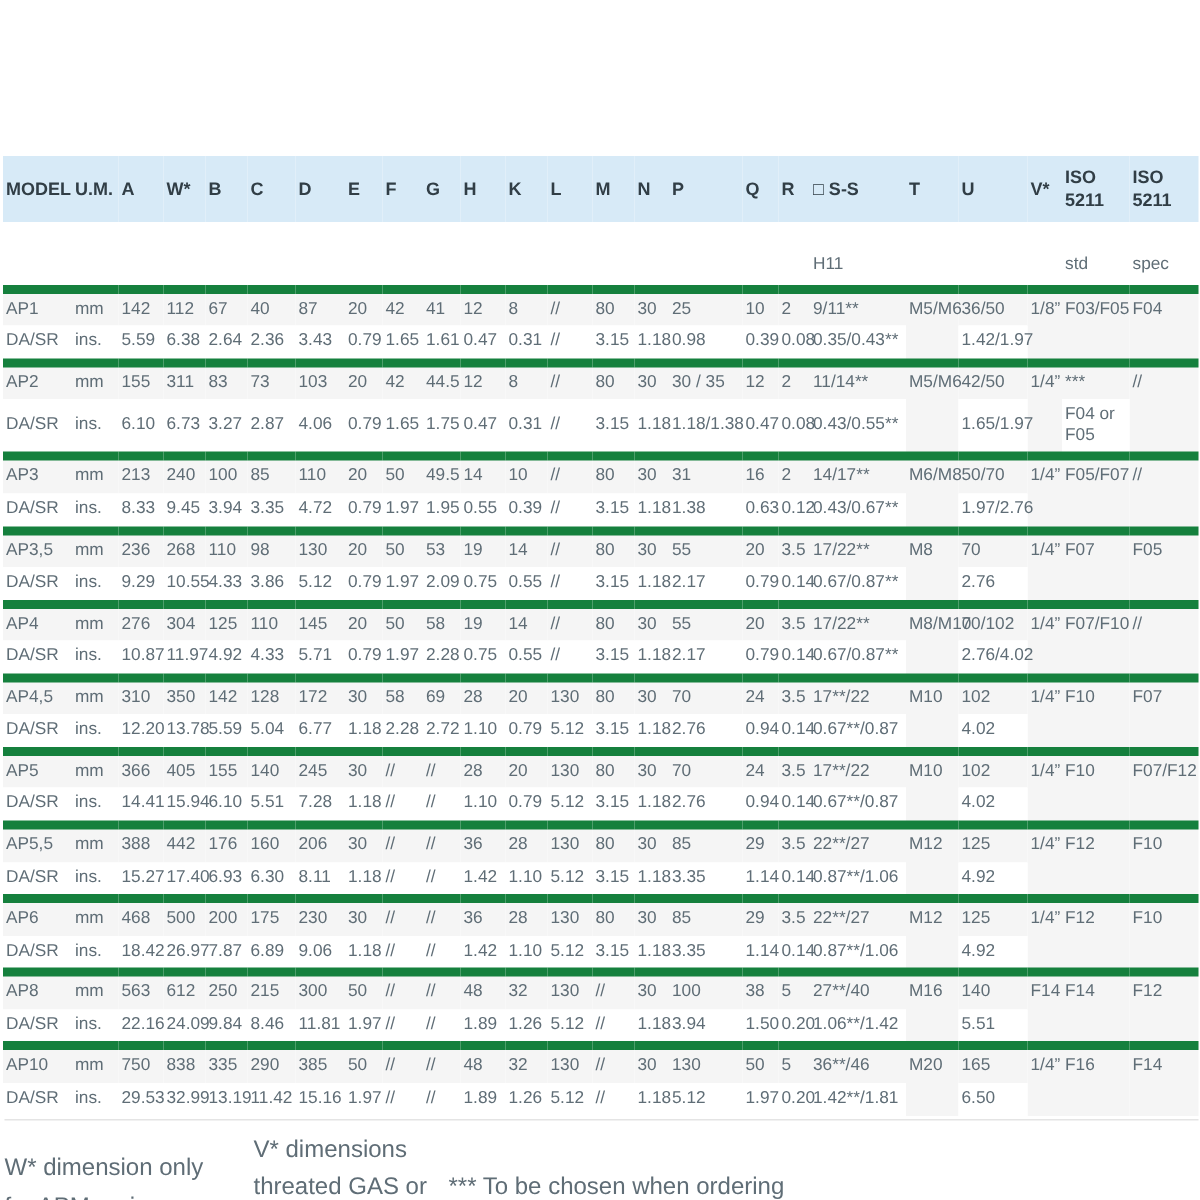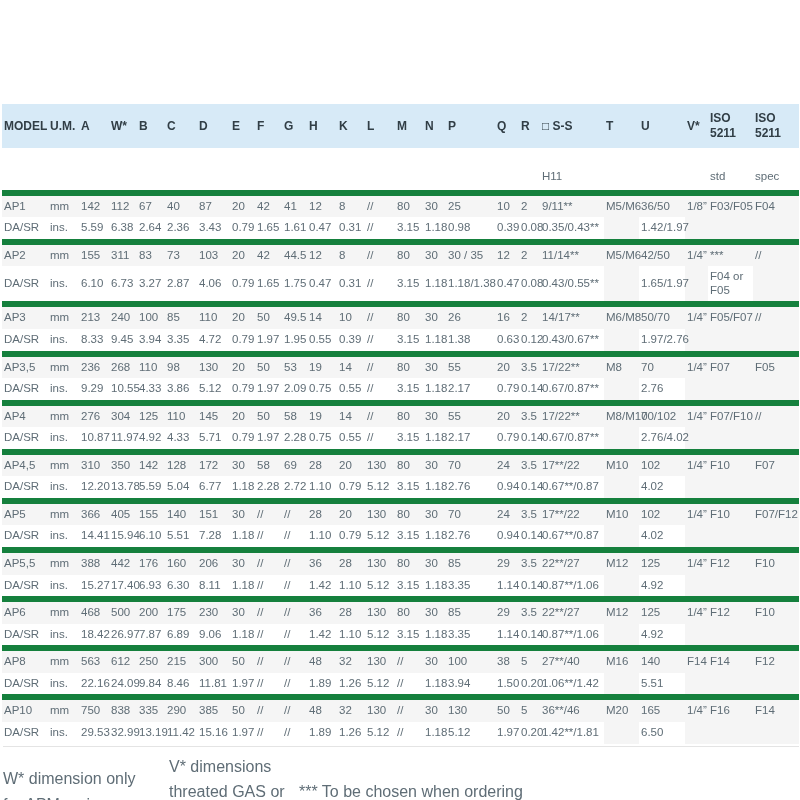--- a/index.html
+++ b/index.html
@@ -262,21 +262,21 @@
           <td>85</td>
           <td>110</td>
           <td>20</td>
           <td>50</td>
           <td>49.5</td>
           <td>14</td>
           <td>10</td>
           <td>//</td>
           <td>80</td>
           <td>30</td>
-          <td>26</td>
+          <td>31</td>
           <td>16</td>
           <td>2</td>
           <td>14/17**</td>
           <td rowspan="2" class="span2">M6/M8</td>
           <td>50/70</td>
           <td rowspan="2" class="span2">1/4”</td>
           <td rowspan="2" class="span2">F05/F07</td>
           <td rowspan="2" class="span2">//</td>
         </tr>
         <tr class="ins">
@@ -453,21 +453,21 @@
         </tr>
       </tbody>
       <tbody class="block">
         <tr class="mm">
           <td>AP5</td>
           <td>mm</td>
           <td>366</td>
           <td>405</td>
           <td>155</td>
           <td>140</td>
-          <td>151</td>
+          <td>245</td>
           <td>30</td>
           <td>//</td>
           <td>//</td>
           <td>28</td>
           <td>20</td>
           <td>130</td>
           <td>80</td>
           <td>30</td>
           <td>70</td>
           <td>24</td>

